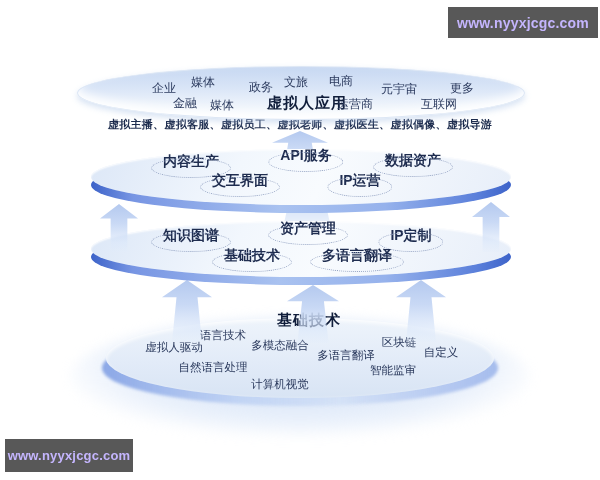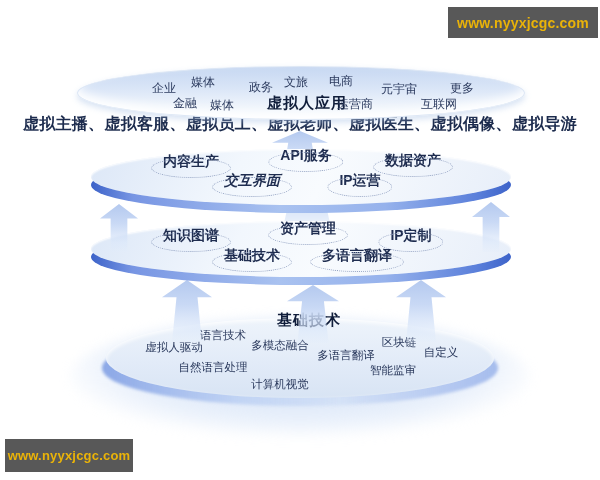--- a/index.html
+++ b/index.html
@@ -2,36 +2,36 @@
 <html><head>
 <meta charset="utf-8">
 <style>
   html,body{margin:0;padding:0;background:#ffffff;}
   .stage{
     position:relative;width:600px;height:480px;background:#ffffff;overflow:hidden;
     font-family:"Liberation Sans","DejaVu Sans",sans-serif;
   }
   .abs{position:absolute;}
   
-  .wm{background:#585858;color:#eab308;display:flex;align-items:center;justify-content:center;
+  .wm{background:#585858;color:#c4b5fd;display:flex;align-items:center;justify-content:center;
       letter-spacing:.2px;z-index:40;}
   .wm-top{left:448px;top:7px;width:150px;height:31px;font-size:14px;font-weight:700;}
   .wm-bottom{left:5px;top:439px;width:128px;height:33px;font-size:13px;font-weight:700;}
   
   .top-ellipse{
     left:77px;top:66px;width:446px;height:52px;border-radius:50%;
     background:linear-gradient(180deg,#c7d8f2 0%,#d9e5f7 40%,#edf3fb 72%,#f8fbfe 100%);
     border:1px solid #dde7f5;
     box-shadow:0 3px 6px rgba(165,190,228,.45), inset 0 -6px 10px rgba(255,255,255,.95);
     z-index:10;
   }
   .ind-label{transform:translate(-50%,-50%);font-size:12px;color:#2b3a5e;white-space:nowrap;z-index:11;}
   .app-title{transform:translate(-50%,-50%);font-size:15px;font-weight:700;color:#101d3a;
              white-space:nowrap;z-index:11;letter-spacing:1px;}
-  .roles-line{left:300px;top:124px;transform:translate(-50%,-50%);font-size:16px;font-weight:700;
+  .roles-line{left:300px;top:124px;transform:translate(-50%,-50%);font-size:11px;font-weight:700;
               color:#1c2b4d;white-space:nowrap;z-index:10;letter-spacing:.3px;}
   
   .rim{
     border-radius:50%;
     background:linear-gradient(90deg,#3d63c9 0%,#7795e3 10%,#a9c2f0 45%,#96b2ec 70%,#5a7fda 92%,#3d63c9 100%);
   }
   .surface{
     border-radius:50%;
     background:linear-gradient(115deg,#dce7f7 0%,#f2f7fd 35%,#f8fbfe 55%,#e7eef9 100%);
     box-shadow:inset 0 1px 2px #ffffff;
@@ -124,21 +124,21 @@
 
   <div class="abs arrow arrow-narrow a-g-left"></div>
   <div class="abs arrow arrow-narrow a-g-right"></div>
   <div class="abs a-g-center"></div>
 
   <div class="abs rim p2-rim"></div>
   <div class="abs surface p2-surface"></div>
   <div class="abs pitem" style="left:191px;top:162px;">内容生产</div>
   <div class="abs pitem" style="left:306px;top:156px;">API服务</div>
   <div class="abs pitem" style="left:413px;top:161px;">数据资产</div>
-  <div class="abs pitem" style="left:252px;top:181px;font-style:italic;">交互界面</div>
+  <div class="abs pitem" style="left:240px;top:181px;">交互界面</div>
   <div class="abs pitem" style="left:360px;top:181px;">IP运营</div>
 
   <div class="abs arrow arrow-flare a-top"></div>
 
   <div class="abs roles-line">虚拟主播、虚拟客服、虚拟员工、虚拟老师、虚拟医生、虚拟偶像、虚拟导游</div>
 
   <div class="abs top-ellipse"></div>
   <div class="abs app-title" style="left:307px;top:103px;">虚拟人应用</div>
   <div class="abs ind-label" style="left:164px;top:88px;">企业</div>
   <div class="abs ind-label" style="left:203px;top:82px;">媒体</div>

